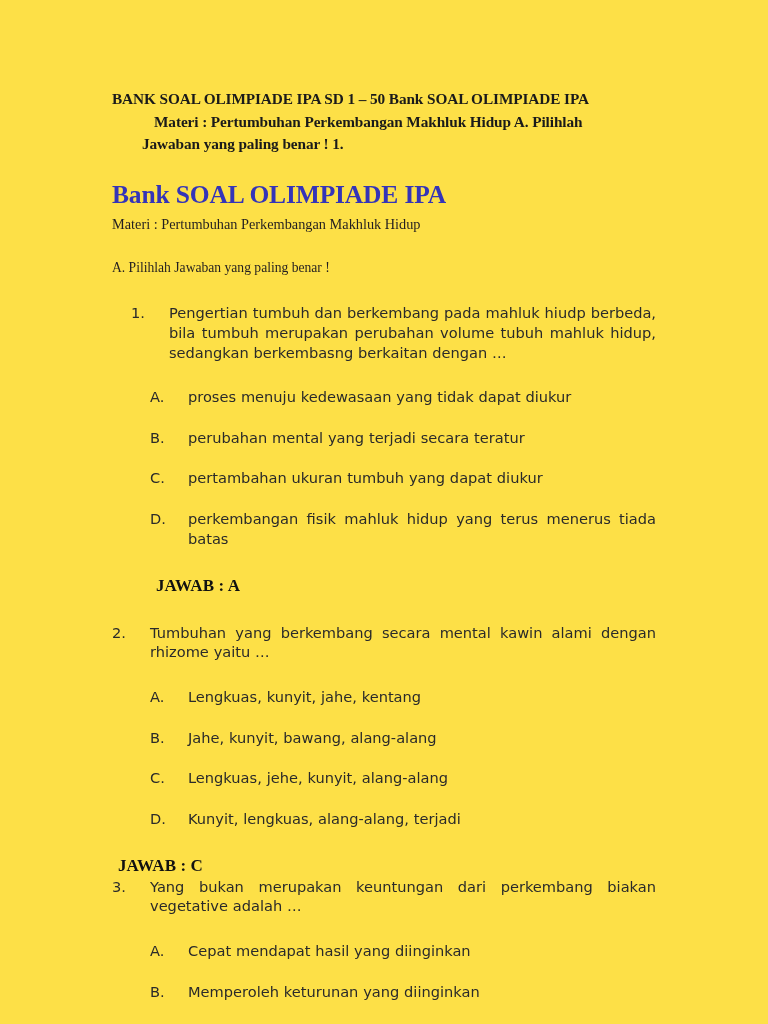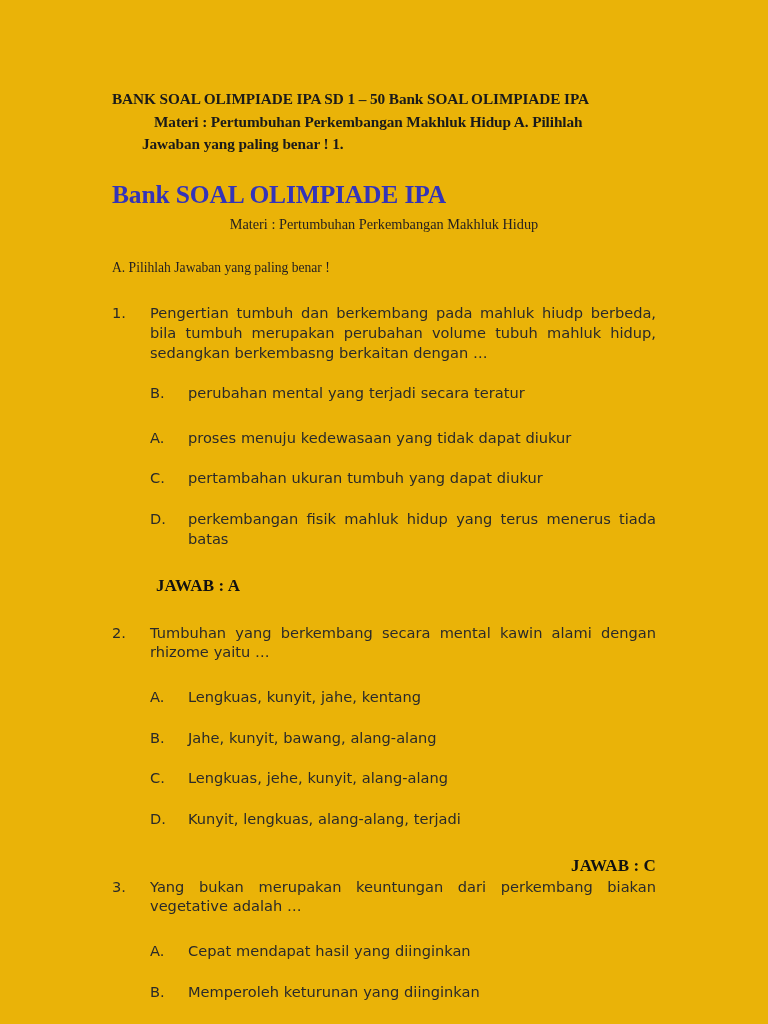--- a/index.html
+++ b/index.html
@@ -16,21 +16,21 @@
     color: #231f20;
     -webkit-font-smoothing: antialiased;
   }
 
   #page {
     position: absolute;
     left: 0;
     top: 0;
     width: 768px;
     height: 1024px;
-    background: #eab308;
+    background: #fde047;
   }
 
   
   #content {
     position: absolute;
     left: 112px;
     top: 88px;
     width: 544px;
   }
 
@@ -69,21 +69,20 @@
   }
 
   
   .doc-subtitle {
     font-family: "Liberation Serif", "DejaVu Serif", serif;
     font-weight: normal;
     font-size: 14.3px;
     line-height: 1.25;
     color: #231f20;
     margin: 7px 0 0 0;
-    text-align: center;
   }
   .doc-instruction {
     font-family: "Liberation Serif", "DejaVu Serif", serif;
     font-weight: normal;
     font-size: 13.6px;
     line-height: 1.25;
     color: #231f20;
     margin: 26px 0 0 0;
   }
 
@@ -98,21 +97,21 @@
     margin: 0;
     padding-left: 38px;
     text-indent: -38px;
     word-spacing: 0.2px;
   }
   .q-num {
     display: inline-block;
     width: 38px;
     text-indent: 0;
   }
-  .q-first { margin-top: 26px; }
+  .q-first { margin-top: 26px; margin-left: 19px; }
 
   
   .option {
     font-family: "DejaVu Sans", "Liberation Sans", sans-serif;
     font-size: 14.6px;
     line-height: 1.345;
     color: #2a2a2a;
     text-align: justify;
     text-align-last: left;
     margin: 21px 0 0 0;
@@ -133,21 +132,21 @@
   .answer {
     font-family: "Liberation Serif", "DejaVu Serif", serif;
     font-weight: bold;
     font-size: 17px;
     line-height: 1.2;
     color: #111111;
     margin: 28px 0 0 6px;
     letter-spacing: 0.1px;
   }
   .answer.indented { padding-left: 38px; }
-  .answer.flush { padding-left: 0; text-align: right; }
+  .answer.flush { padding-left: 0; }
 </style>
 </head>
 <body>
 
 <div id="page">
   <div id="content">
 
     <div class="doc-header">
       <span class="hdr-line1">BANK SOAL OLIMPIADE IPA SD 1 – 50 Bank SOAL OLIMPIADE IPA</span>
       <span class="hdr-line2">Materi : Pertumbuhan Perkembangan Makhluk Hidup A. Pilihlah</span>
@@ -156,27 +155,27 @@
 
     <h1 class="doc-title">Bank SOAL OLIMPIADE IPA</h1>
 
     <p class="doc-subtitle">Materi : Pertumbuhan Perkembangan Makhluk Hidup</p>
 
     <p class="doc-instruction">A. Pilihlah Jawaban yang paling benar !</p>
 
     <p class="question q-first">
       <span class="q-num">1.</span><span>Pengertian tumbuh dan berkembang pada mahluk hiudp berbeda, bila tumbuh merupakan perubahan volume tubuh mahluk hidup, sedangkan berkembasng berkaitan dengan …</span>
     </p>
-    <p class="option">
-      <span class="opt-letter">B.</span><span>perubahan mental yang terjadi secara teratur</span>
-    </p>
     <p class="option opt-first">
       <span class="opt-letter">A.</span><span>proses menuju kedewasaan yang tidak dapat diukur</span>
     </p>
     <p class="option">
+      <span class="opt-letter">B.</span><span>perubahan mental yang terjadi secara teratur</span>
+    </p>
+    <p class="option">
       <span class="opt-letter">C.</span><span>pertambahan ukuran tumbuh yang dapat diukur</span>
     </p>
     <p class="option">
       <span class="opt-letter">D.</span><span>perkembangan fisik mahluk hidup yang terus menerus tiada batas</span>
     </p>
     <p class="answer indented">JAWAB : A</p>
 
     <p class="question" style="margin-top:26px;">
       <span class="q-num">2.</span><span>Tumbuhan yang berkembang secara mental kawin alami dengan rhizome yaitu …</span>
     </p>

